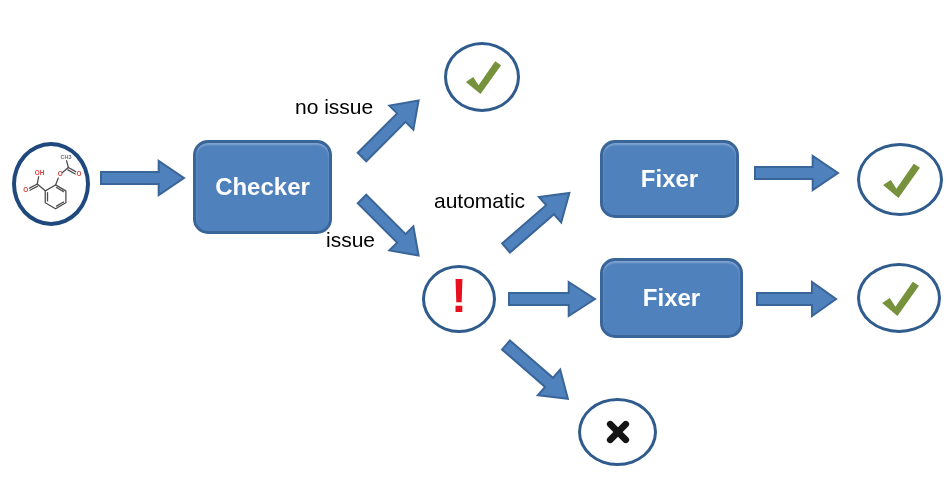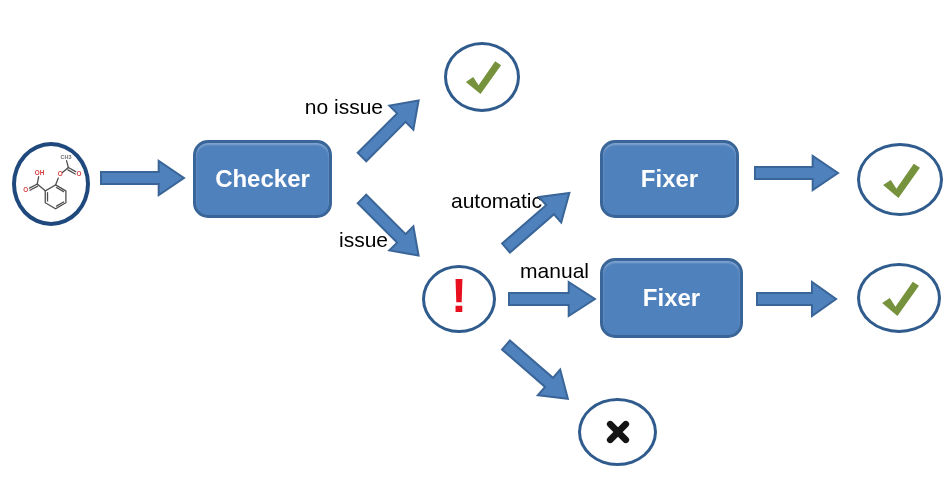--- a/index.html
+++ b/index.html
@@ -16,21 +16,21 @@
     box-shadow:inset 0 2px 2px rgba(255,255,255,0.28);
   }
   .node-circle{
     position:absolute;box-sizing:border-box;border-radius:50%;background:#fff;
     border:3px solid var(--circle-border,#2F5B8D);
     display:flex;align-items:center;justify-content:center;
   }
   .molecule-circle{border:4px solid var(--molecule-border,#1F497D);}
   .edge-label{
     position:absolute;color:var(--label-color,#000);font-size:21px;
-    text-align:right;white-space:nowrap;line-height:1.1;
+    text-align:left;white-space:nowrap;line-height:1.1;
   }
   .arrow{position:absolute;height:38px;overflow:visible;transform-origin:0 50%;}
   .arrow polygon{
     fill:var(--shape-fill,#4F81BD);
     stroke:var(--shape-border,#3A6598);
     stroke-width:2;
   }
   .check-icon polygon{fill:var(--check-green,#76923C);}
   .cross-icon path{stroke:var(--cross-black,#141414);stroke-width:11;stroke-linecap:round;fill:none;}
   .exclaim{
@@ -69,21 +69,21 @@
       <text class="mol-atom-red" x="65.5" y="26" text-anchor="middle">O</text>
       <line class="mol-bond" x1="54" y1="17" x2="52" y2="9.5"></line>
       <text class="mol-atom-gray" x="51.5" y="7.5" text-anchor="middle">CH3</text>
     </svg>
   </div>
 
   <svg class="arrow" style="left:101px;top:159px;width:85px;" viewBox="0 0 84 38" preserveAspectRatio="none">
     <polygon points="0,13 57,13 57,2 82,19 57,36 57,25 0,25" vector-effect="non-scaling-stroke"></polygon>
   </svg>
 
-  <div class="node-box" style="left:193px;top:140px;width:139px;height:78px;">
+  <div class="node-box" style="left:193px;top:140px;width:139px;height:94px;">
     <span>Checker</span>
   </div>
 
   <span class="edge-label" style="left:295px;top:95px;width:88px;">no issue</span>
   <svg class="arrow" style="left:362px;top:138px;width:82px;transform:rotate(-45deg);" viewBox="0 0 84 38" preserveAspectRatio="none">
     <polygon points="0,13 57,13 57,2 82,19 57,36 57,25 0,25" vector-effect="non-scaling-stroke"></polygon>
   </svg>
   <div class="node-circle" style="left:444px;top:42px;width:76px;height:70px;">
     <svg class="check-icon" width="46" height="44" viewBox="0 0 90 90">
       <polygon points="12,55 27,45 38,62 72,13 84,21 42,80"></polygon>
@@ -107,21 +107,20 @@
   </div>
   <svg class="arrow" style="left:755px;top:154px;width:85px;" viewBox="0 0 84 38" preserveAspectRatio="none">
     <polygon points="0,13 57,13 57,2 82,19 57,36 57,25 0,25" vector-effect="non-scaling-stroke"></polygon>
   </svg>
   <div class="node-circle" style="left:857px;top:143px;width:86px;height:73px;">
     <svg class="check-icon" width="48" height="46" viewBox="0 0 90 90">
       <polygon points="12,55 27,45 38,62 72,13 84,21 42,80"></polygon>
     </svg>
   </div>
 
-  <span class="edge-label" style="left:505px;top:259px;width:84px;">manual</span>
   <svg class="arrow" style="left:509px;top:280px;width:88px;" viewBox="0 0 84 38" preserveAspectRatio="none">
     <polygon points="0,13 57,13 57,2 82,19 57,36 57,25 0,25" vector-effect="non-scaling-stroke"></polygon>
   </svg>
   <div class="node-box" style="left:600px;top:258px;width:143px;height:80px;">
     <span>Fixer</span>
   </div>
   <svg class="arrow" style="left:757px;top:280px;width:81px;" viewBox="0 0 84 38" preserveAspectRatio="none">
     <polygon points="0,13 57,13 57,2 82,19 57,36 57,25 0,25" vector-effect="non-scaling-stroke"></polygon>
   </svg>
   <div class="node-circle" style="left:857px;top:263px;width:84px;height:70px;">

